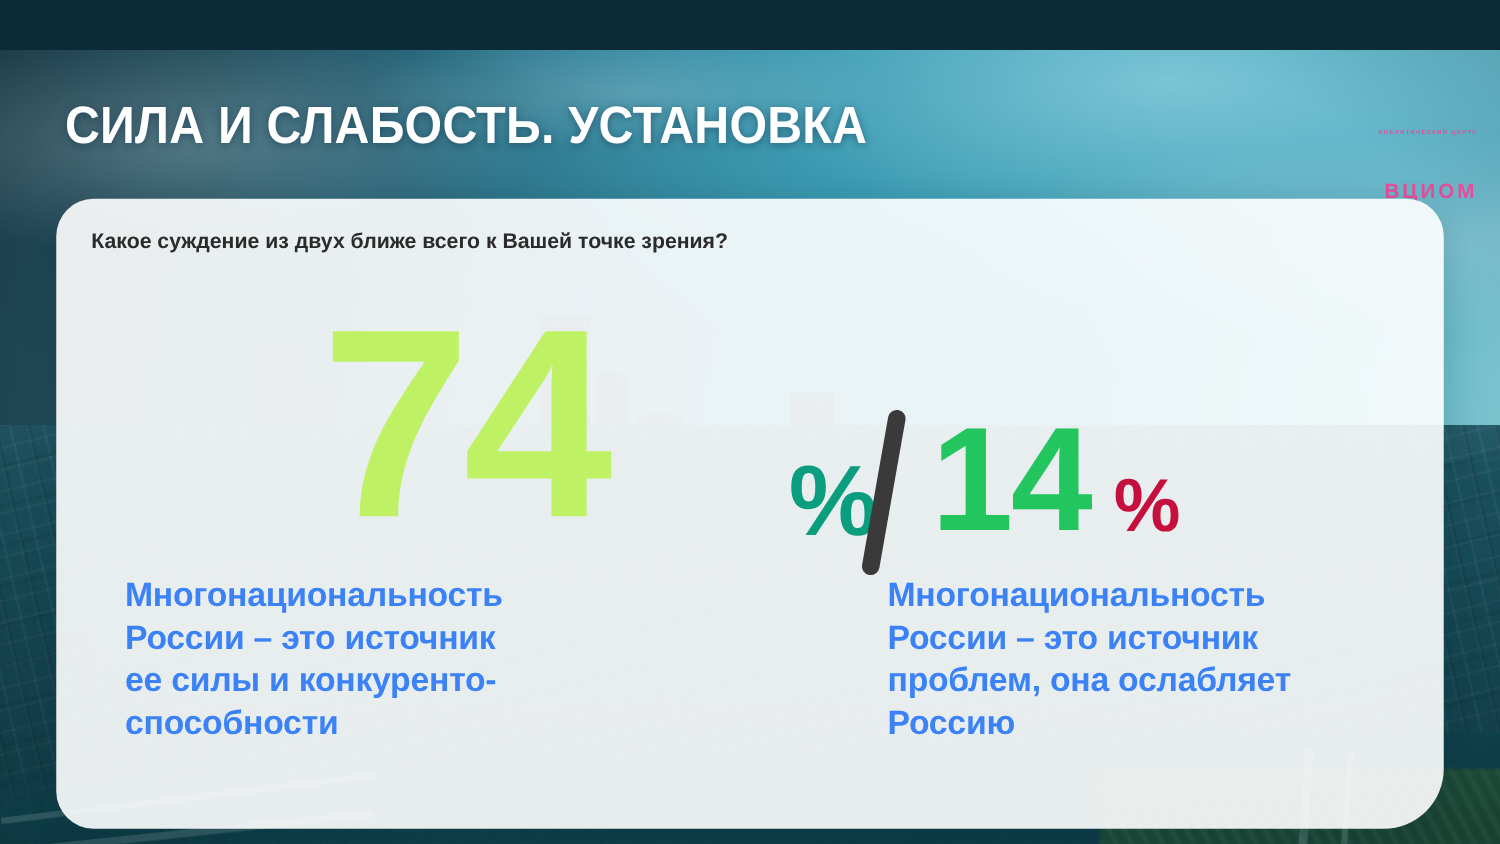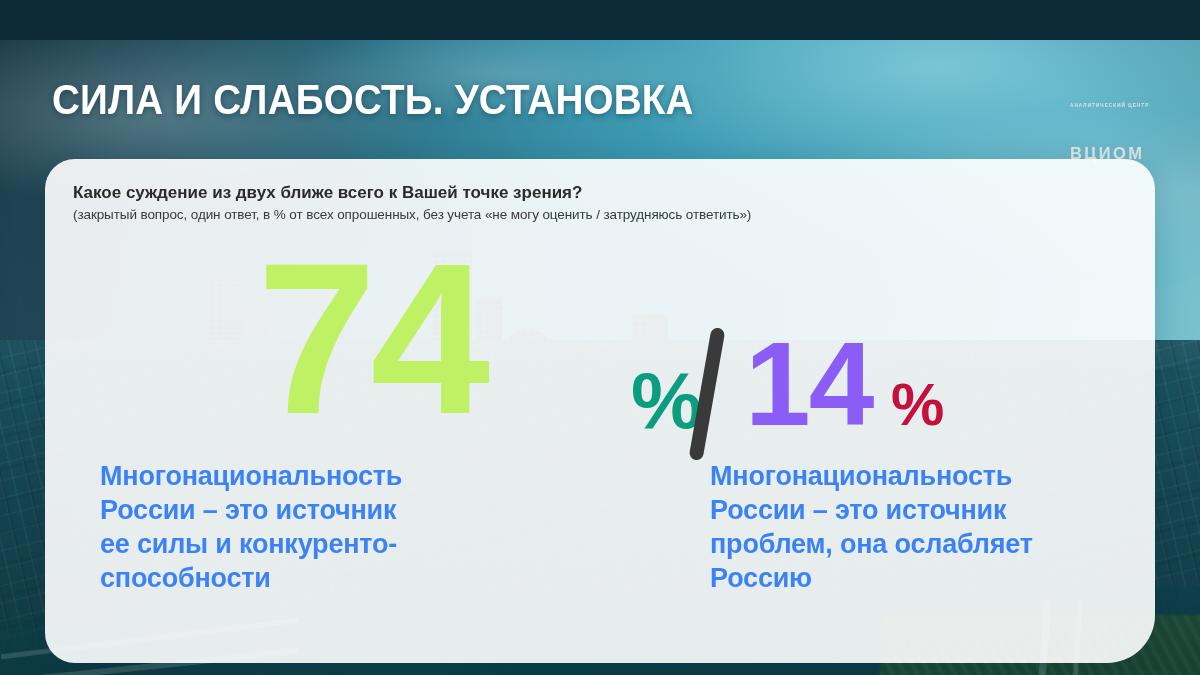--- a/index.html
+++ b/index.html
@@ -103,22 +103,22 @@
     color:#ffffff;
     transform:scaleX(.92); transform-origin:left center;
     text-shadow:0 2px 7px rgba(0,40,60,.45);
     white-space:nowrap;
   }
 
   
   .logo{
     position:absolute; right:18px; top:26px;
     width:112px; height:62px;
-    color:#e5e5e5;
-    display:flex; flex-direction:column; align-items:flex-start; justify-content:flex-start;
+    color:#ec4899;
+    display:flex; flex-direction:column; align-items:flex-end; justify-content:flex-start;
     opacity:.95;
     gap:36px;
   }
   .logo-mark{ width:40px; height:34px; }
   .logo-sub{
     font-size:4.6px; letter-spacing:1.1px; font-weight:bold;
     margin-top:1px; white-space:nowrap; text-transform:uppercase;
   }
   .logo-name{
     font-size:16.5px; font-weight:bold; letter-spacing:2.4px;
@@ -165,21 +165,21 @@
   .slash{
     position:absolute; left:655px; top:88px;
     width:14px; height:134px;
     background:#3a3a3a;
     border-radius:7px;
     transform:rotate(10deg);
   }
   .fig-alt{
     position:absolute; left:700px; top:86px;
     font-size:118px; font-weight:bold; line-height:1;
-    color:#8b5cf6; letter-spacing:-2px;
+    color:#22c55e; letter-spacing:-2px;
   }
   .fig-alt-pct{
     position:absolute; left:846px; top:136px;
     font-size:60px; font-weight:bold; line-height:1;
     color:#c5103e;
   }
 
   
   .statements{
     position:absolute; left:0; top:300px; width:100%;
@@ -256,21 +256,20 @@
       </g>
     </svg>
     <div class="logo-sub">АНАЛИТИЧЕСКИЙ ЦЕНТР</div>
     <div class="logo-name">ВЦИОМ</div>
   </div>
 
   <div class="card">
     <div class="card-inner">
 
       <div class="q-title">Какое суждение из двух ближе всего к Вашей точке зрения?</div>
-      <div class="q-sub">(закрытый вопрос, один ответ, в % от всех опрошенных, без учета «не могу оценить / затрудняюсь ответить»)</div>
 
       <div class="figures">
         <div class="fig-main">74</div>
         <div class="fig-main-pct">%</div>
         <div class="slash"></div>
         <div class="fig-alt">14</div>
         <div class="fig-alt-pct">%</div>
       </div>
 
       <div class="statements">

